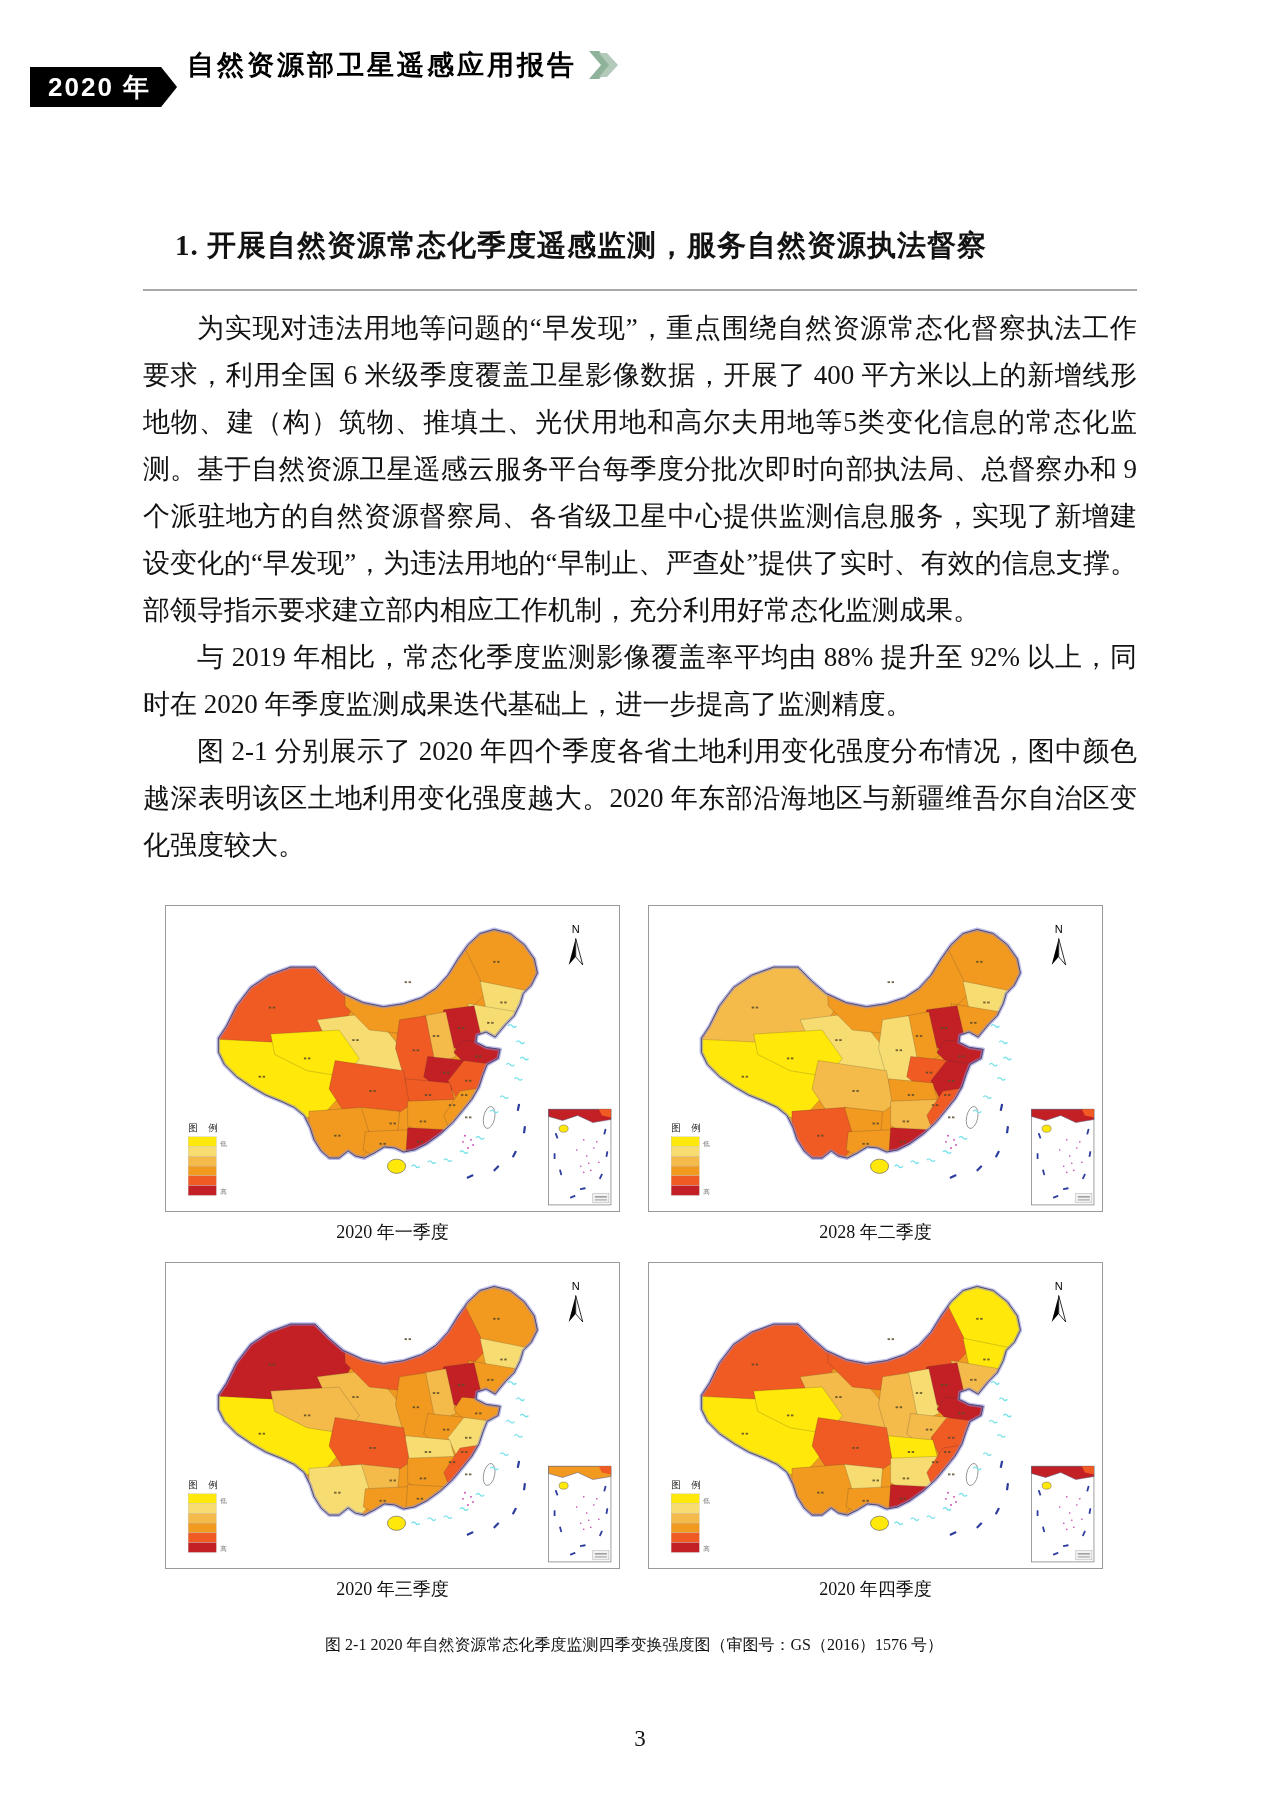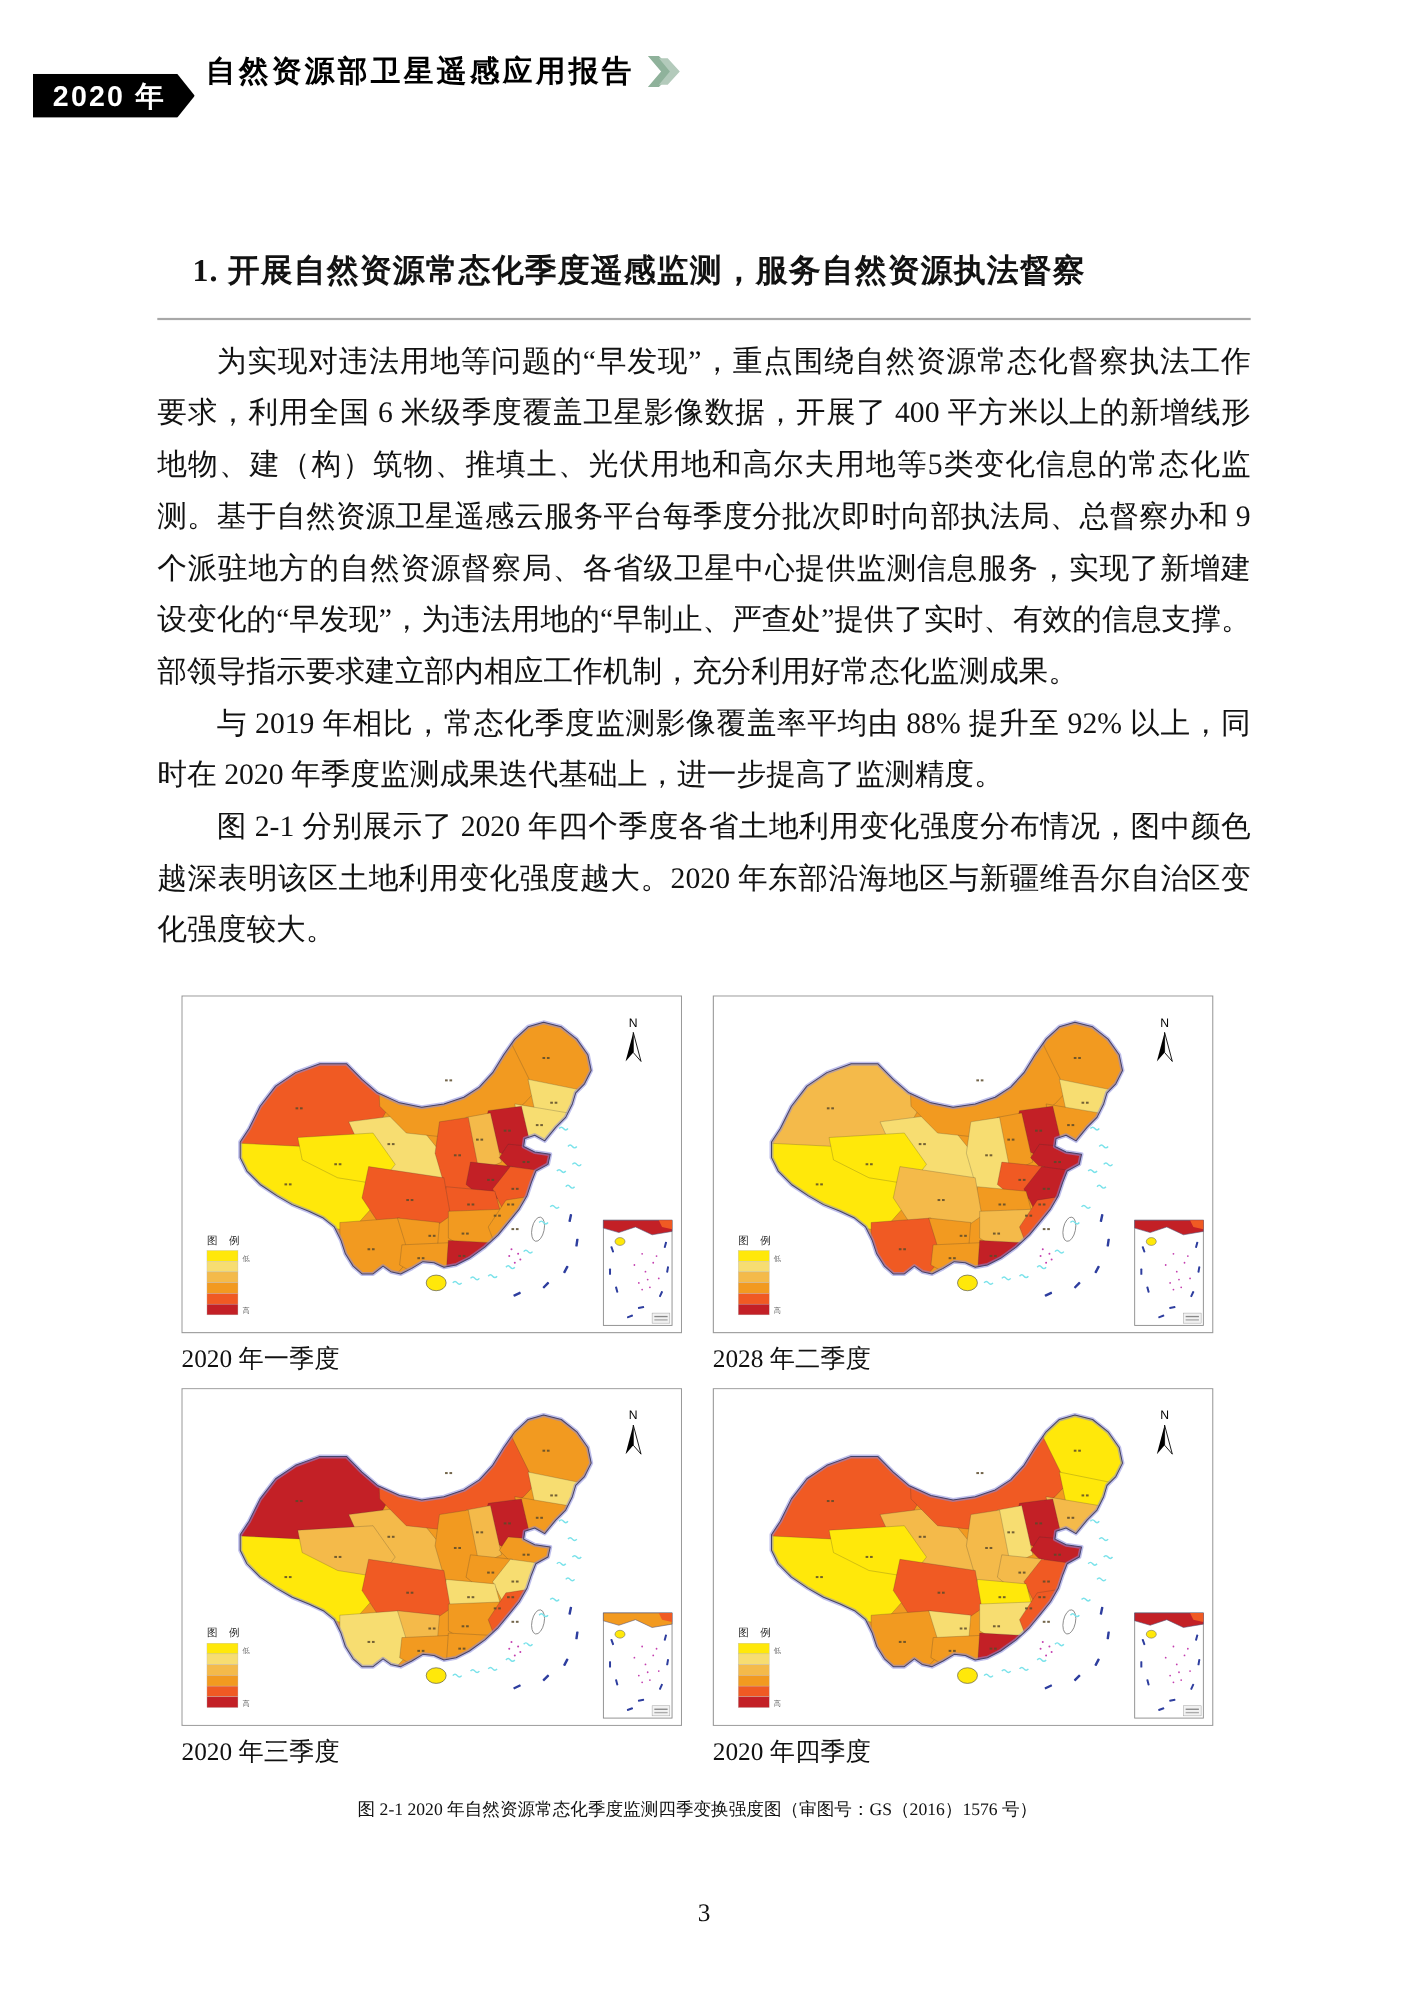--- a/index.html
+++ b/index.html
@@ -20,21 +20,21 @@
   .section-rule{position:absolute;left:143px;top:289px;width:994px;height:2px;background:#a8a8a8;}
   .bodytext{position:absolute;left:143px;top:305px;width:994px;font-size:27px;line-height:47px;
         text-align:justify;}
   .bodytext p{margin:0;text-indent:2em;}
   
   .figure-area{position:absolute;left:165px;top:905px;width:938px;}
   .map-grid{display:grid;grid-template-columns:455px 455px;column-gap:28px;}
   .map-cell{margin:0 0 8px 0;}
   .map-box{width:453px;height:305px;border:1px solid #9a9a9a;background:#fff;}
   .map-box svg{display:block;width:100%;height:100%;}
-  .map-caption{font-size:23px;margin:8px 0 4px 0;height:30px;color:#111;}
+  .map-caption{text-align:center;font-size:18px;margin:8px 0 4px 0;height:30px;color:#111;}
   .figure-caption{text-align:center;font-size:16px;margin-top:16px;color:#111;}
   .page-number{position:absolute;left:0;top:1726px;width:100%;text-align:center;font-size:23px;}
 </style>
 </head>
 <body>
 
 <div class="page">
 
   <div class="header">
     <div class="year-badge">2020 年</div>

